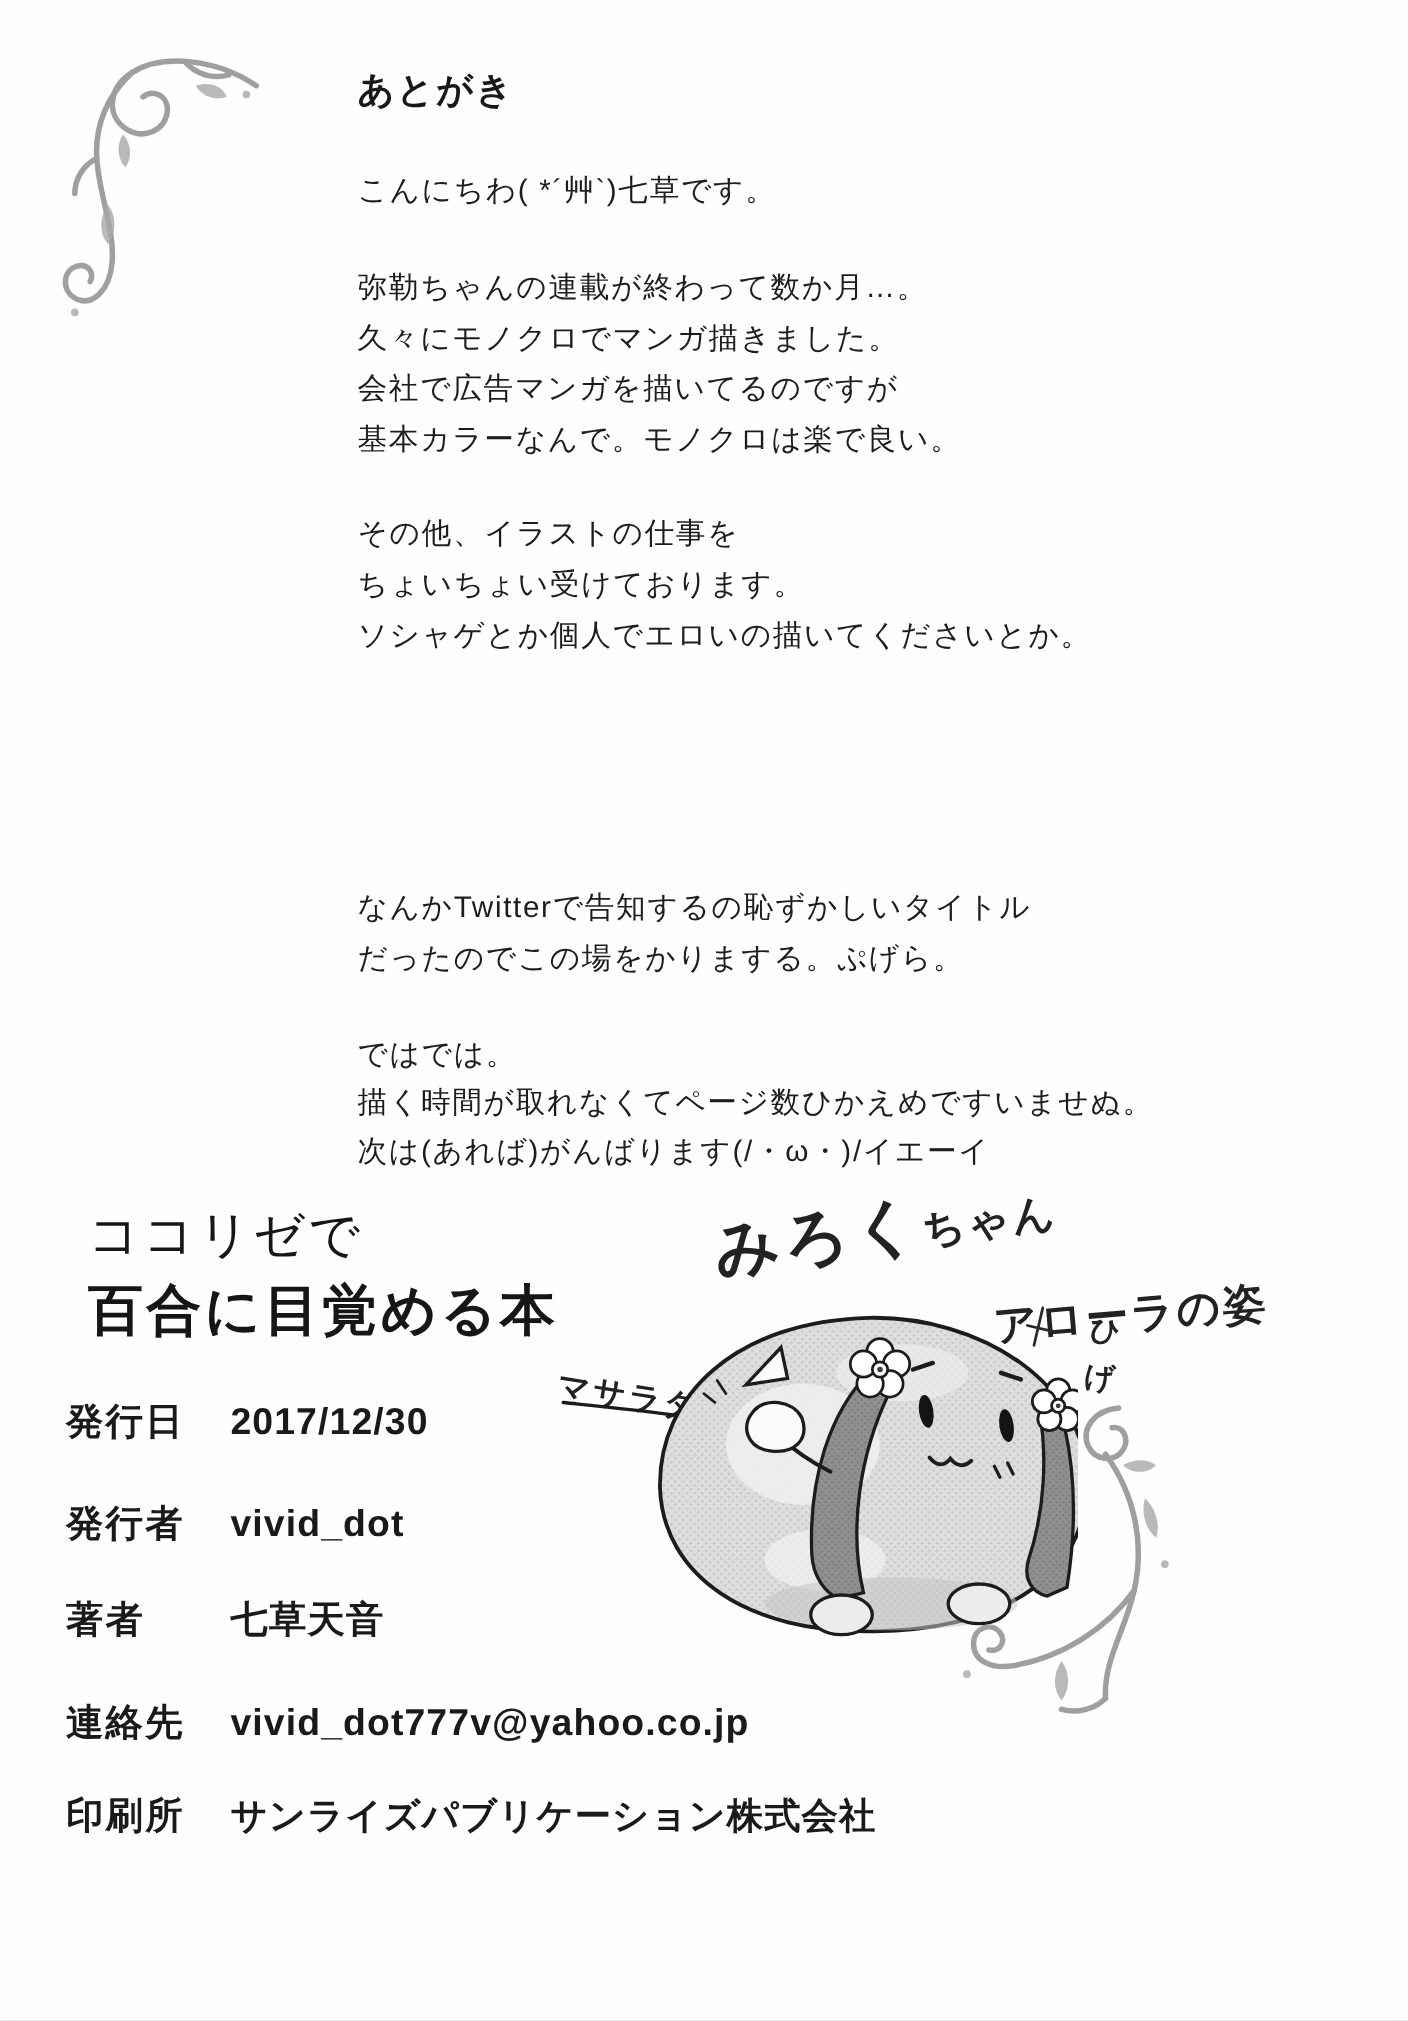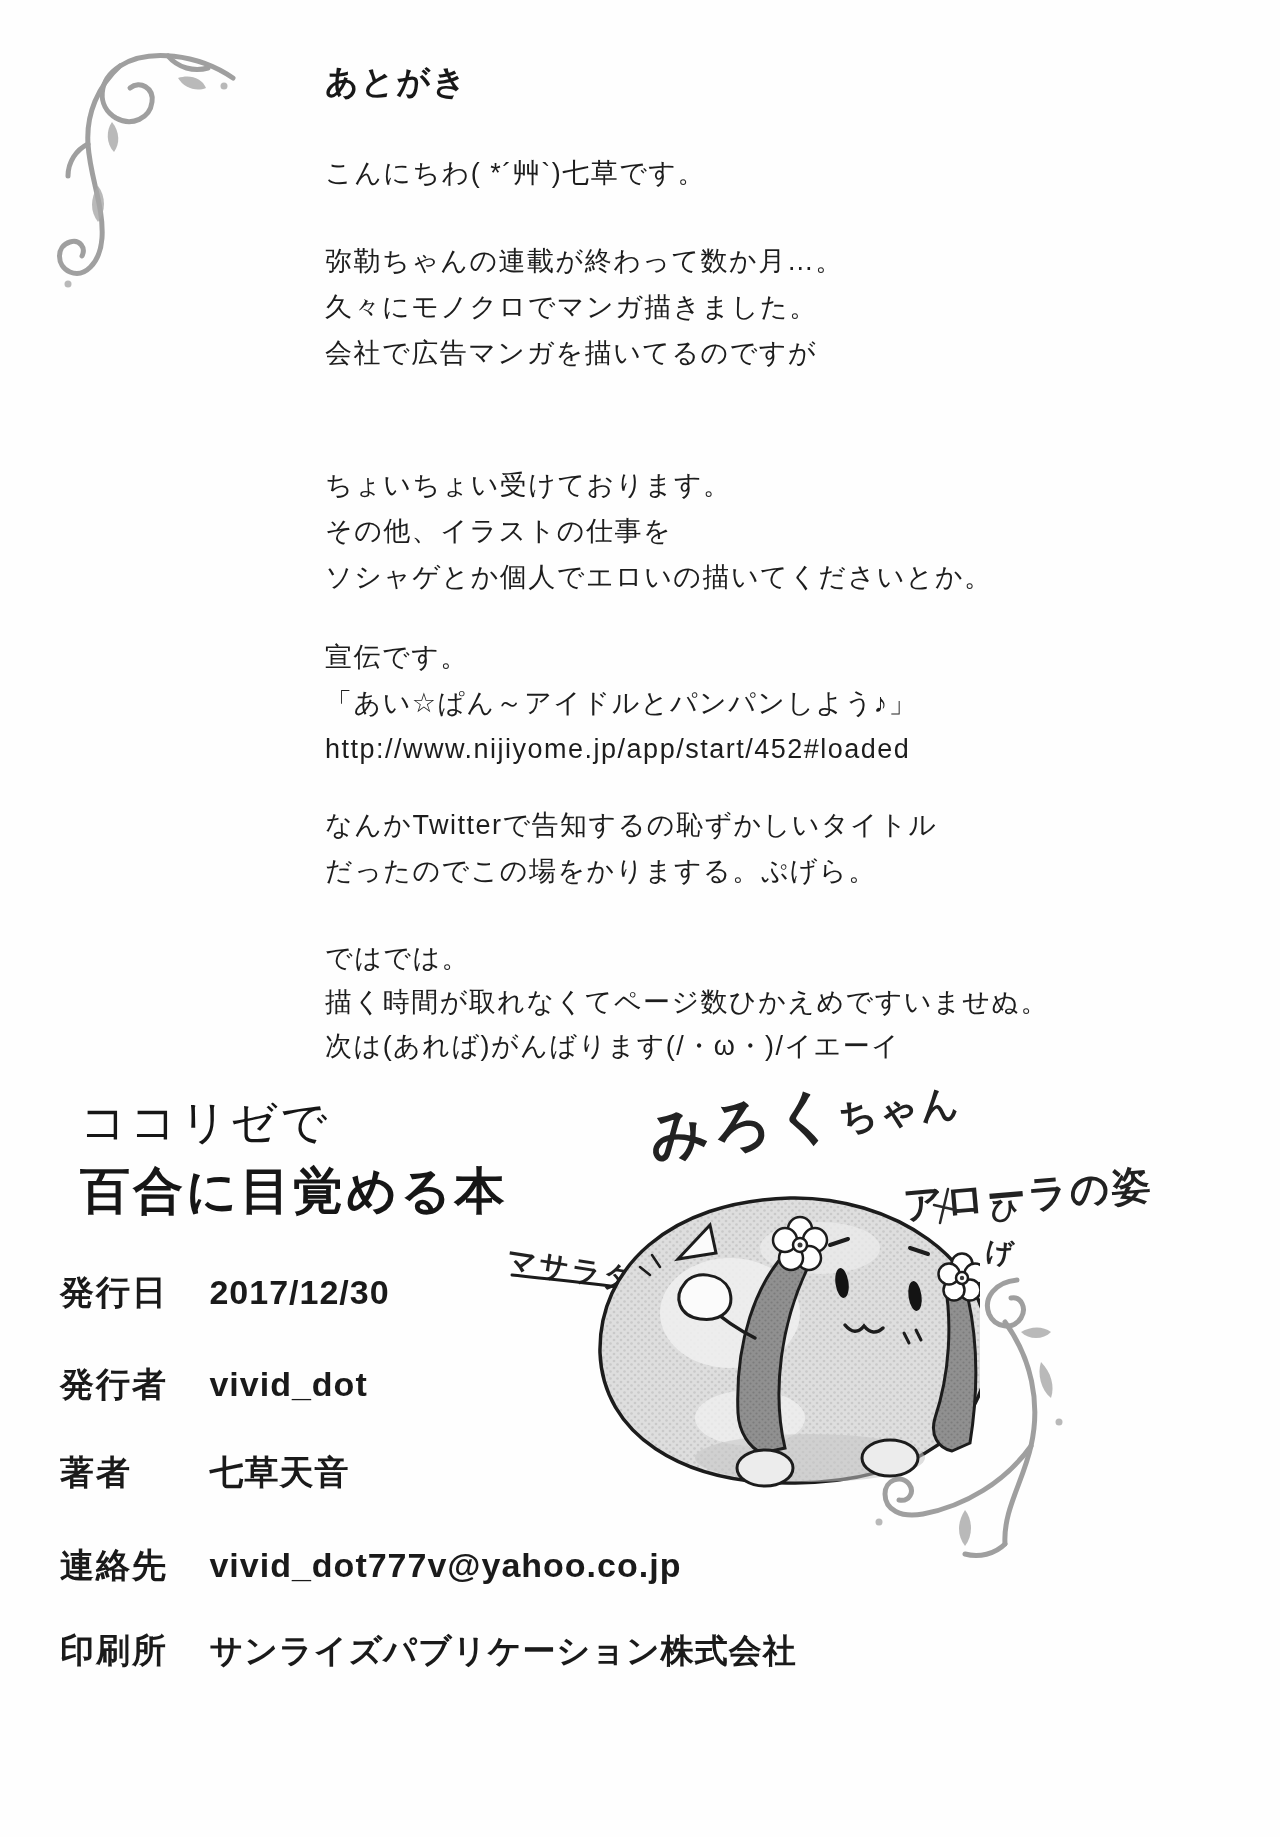--- a/index.html
+++ b/index.html
@@ -65,33 +65,29 @@
   <div class="atogaki-title">あとがき</div>
 
   <div class="para" style="top:150px">
     <div>こんにちわ( *´艸`)七草です。</div>
   </div>
 
   <div class="para" style="top:238px">
     <div>弥勒ちゃんの連載が終わって数か月…。</div>
     <div>久々にモノクロでマンガ描きました。</div>
     <div>会社で広告マンガを描いてるのですが</div>
+    <div>基本カラーなんで。モノクロは楽で良い。</div>
   </div>
 
   <div class="para" style="top:462px">
+    <div>その他、イラストの仕事を</div>
     <div>ちょいちょい受けております。</div>
-    <div>その他、イラストの仕事を</div>
     <div>ソシャゲとか個人でエロいの描いてくださいとか。</div>
   </div>
 
-  <div class="para" style="top:634px">
-    <div>宣伝です。</div>
-    <div>「あい☆ぱん～アイドルとパンパンしよう♪」</div>
-    <div>http://www.nijiyome.jp/app/start/452#loaded</div>
-  </div>
 
   <div class="para" style="top:802px">
     <div>なんかTwitterで告知するの恥ずかしいタイトル</div>
     <div>だったのでこの場をかりまする。ぷげら。</div>
   </div>
 
   <div class="para tight" style="top:936px">
     <div>ではでは。</div>
     <div>描く時間が取れなくてページ数ひかえめですいませぬ。</div>
     <div>次は(あれば)がんばります(/・ω・)/イエーイ</div>

